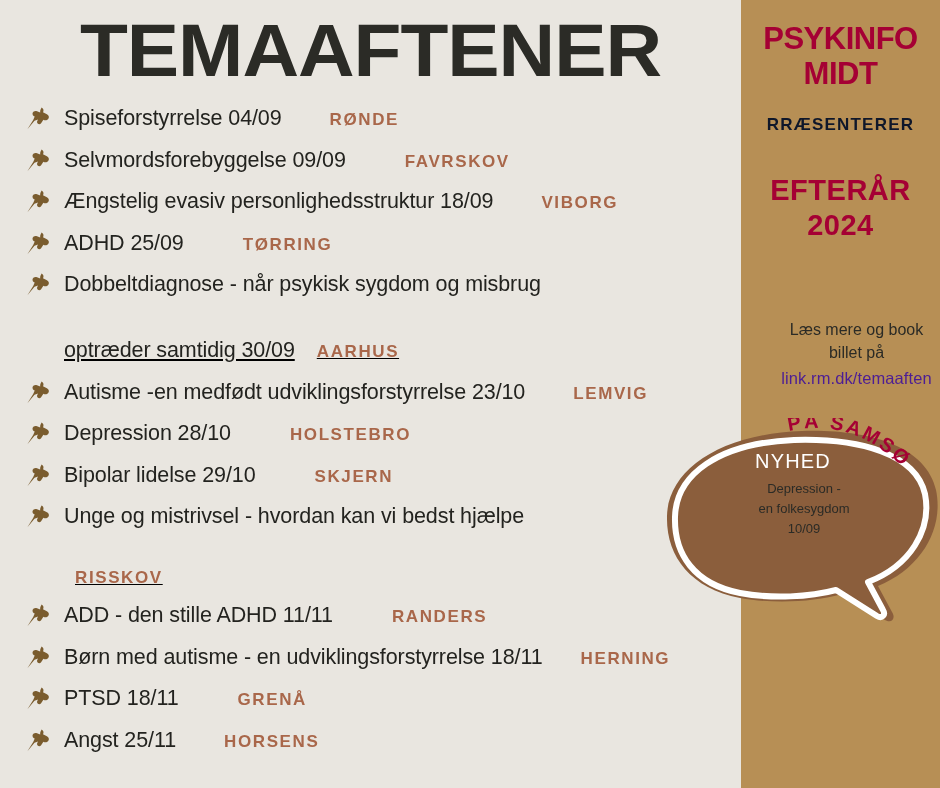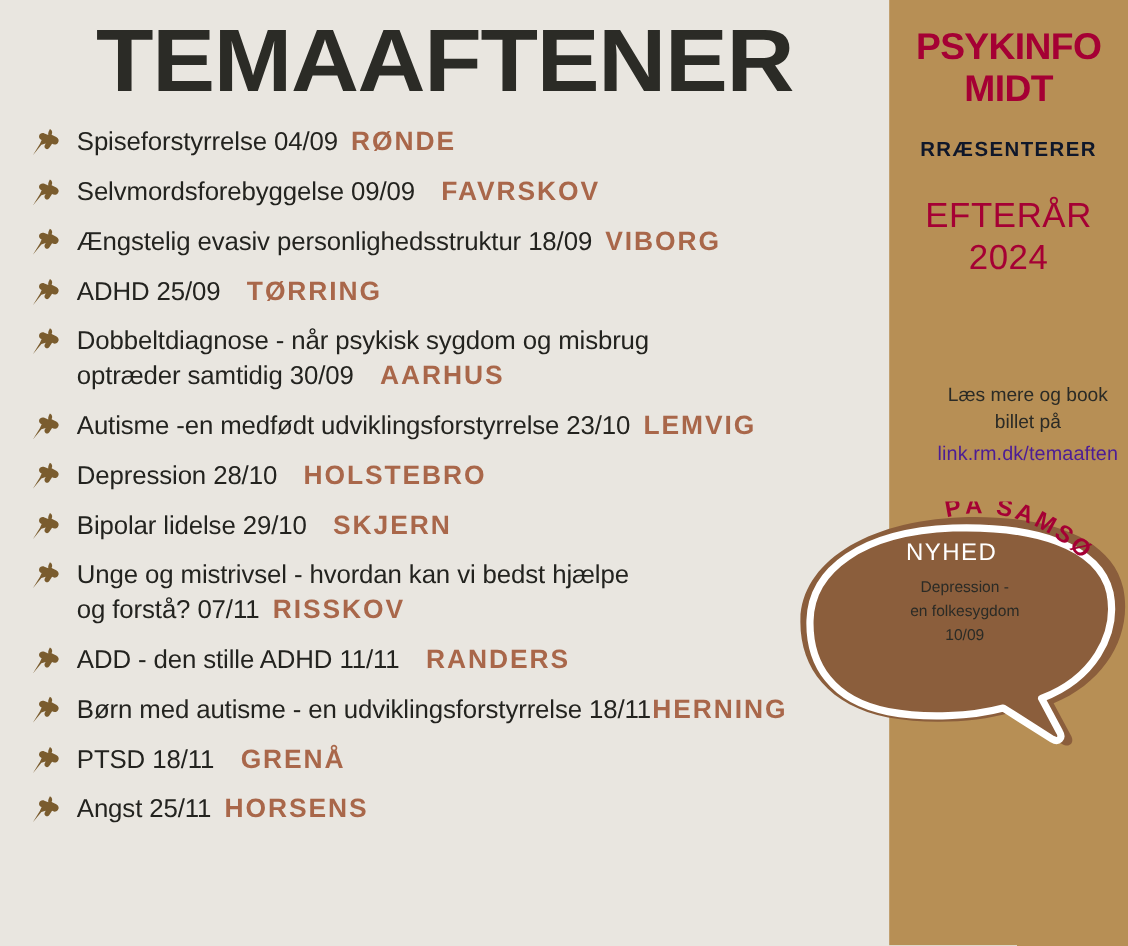--- a/index.html
+++ b/index.html
@@ -37,23 +37,23 @@
   }
   #brand .l2 { display:block; }
   #presents {
     margin-top:24px;
     color:#0f172a;
     font-weight:bold;
     font-size:17px;
     letter-spacing:1.2px;
   }
   #season {
-    margin-top:28px;
+    margin-top:38px;
     color:#A50034;
-    font-weight:normal;
+    font-weight:bold;
     font-size:29px;
     line-height:1.18;
     letter-spacing:0.5px;
   }
   #season .yr { display:block; }
 
   #booking {
     position:absolute;
     left:16px; top:318px; width:199px;
     color:#2B2B26;
@@ -106,31 +106,31 @@
 
   .ev-text {
     color:#23231F;
     font-size:21.5px;
     line-height:1.33;
     letter-spacing:-0.1px;
     white-space:pre-line;
   }
   .city {
     color:#A9674A;
-    font-size:22px;
+    font-size:17px;
     font-weight:bold;
     letter-spacing:1.6px;
     margin-left:11px;
     white-space:nowrap;
   }
   .city.nogap { margin-left:1px; }
   .city.wide { margin-left:22px; }
 
-  .ev-block { display:flex; flex-wrap:wrap; align-items:baseline; }
-  .ev-line2 { display:flex; align-items:baseline; width:100%; }
+  .ev-block { display:flex; flex-wrap:wrap; align-items:baseline;gap:37px; }
+  .ev-line2 { display:flex; align-items:baseline; width:100%;text-decoration:underline; }
 
   
   #bubble {
     position:absolute;
     left:664px; top:428px;
     width:280px; height:215px;
   }
   #bubble-svg { position:absolute; left:0; top:0; }
   #bubble-content {
     position:absolute;
@@ -304,21 +304,20 @@
       <path d="M15.6 1.6 c1.9 0.9 2.4 3.1 1.4 4.7 l3.9 1.9 c2.1 1 2.6 3.3 1.3 4.9
                c-1.2 1.5 -3.3 1.6 -4.8 0.6 l-2.3 3.5 c-0.8 1.2 -2.2 1.4 -3.2 0.6
                c-1 -0.8 -1.1 -2.1 -0.4 -3.2 l0.6 -1 l-3.6 1.1 l-7.1 8.6 l5.8 -9.4 l1.5 -3.3
                c-1.6 -0.5 -2.5 -2 -2.1 -3.5 c0.5 -1.8 2.5 -2.7 4.4 -1.9 l3.2 1.3
                c-0.3 -1.8 0.6 -3.4 1.4 -4.9 z" fill="#7A5C2E"></path>
     </svg>
         </span>
         <div class="ev-block">
           <div class="ev-text" style="width: 100%;">Unge og mistrivsel - hvordan kan vi bedst hjælpe</div>
           <div class="ev-line2">
-            <span class="ev-text">og forstå? 07/11</span>
             <span class="city">RISSKOV</span>
           </div>
         </div>
       </div>
       <div class="ev">
         <span class="pin">
           <svg viewBox="0 0 26 24">
       <path d="M15.6 1.6 c1.9 0.9 2.4 3.1 1.4 4.7 l3.9 1.9 c2.1 1 2.6 3.3 1.3 4.9
                c-1.2 1.5 -3.3 1.6 -4.8 0.6 l-2.3 3.5 c-0.8 1.2 -2.2 1.4 -3.2 0.6
                c-1 -0.8 -1.1 -2.1 -0.4 -3.2 l0.6 -1 l-3.6 1.1 l-7.1 8.6 l5.8 -9.4 l1.5 -3.3

